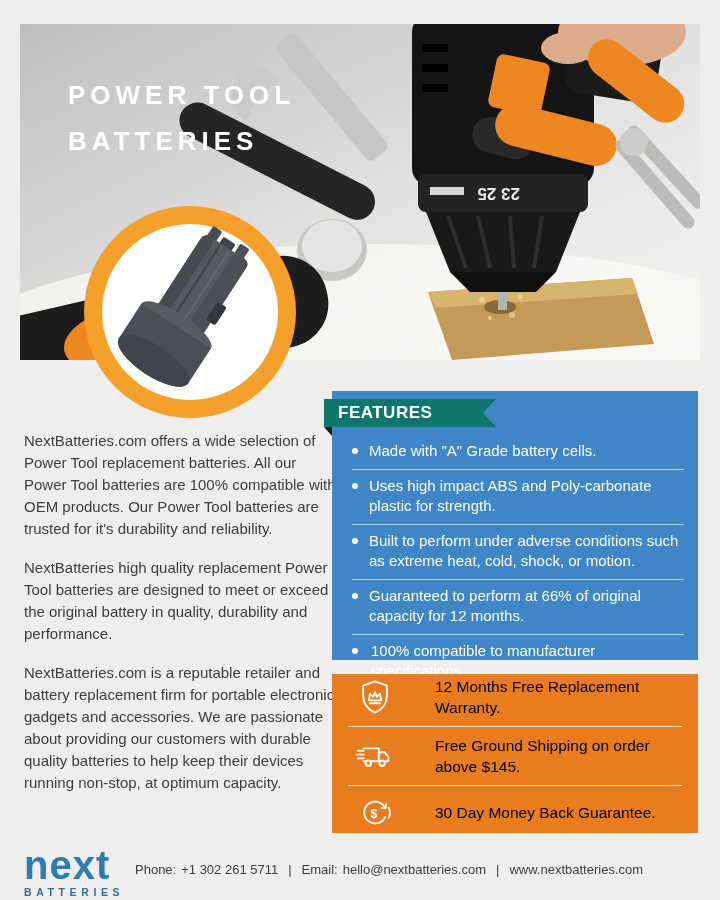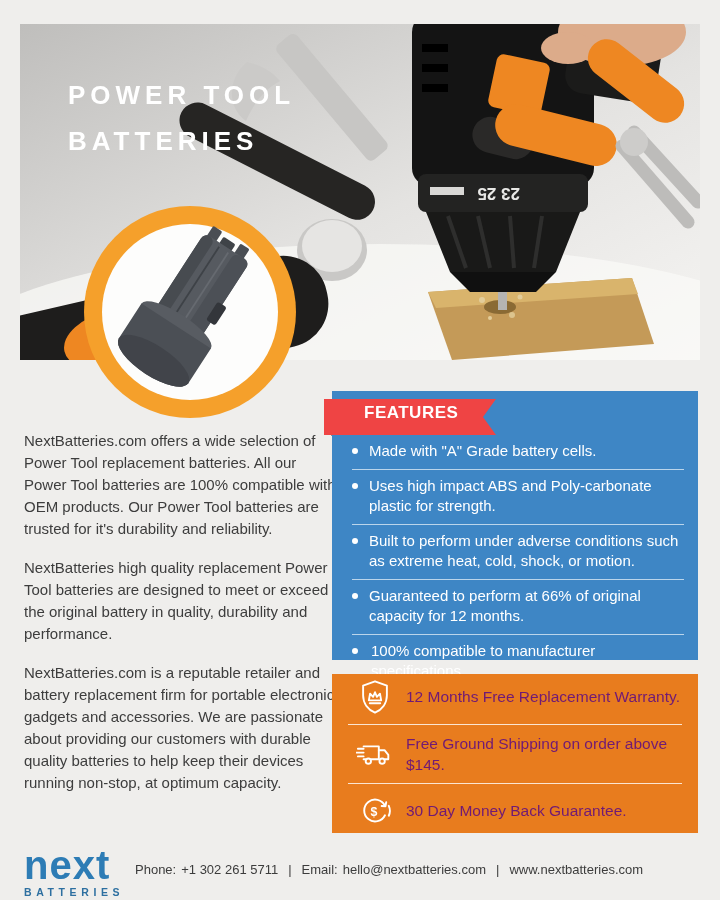--- a/index.html
+++ b/index.html
@@ -23,34 +23,34 @@
   
   .features-box{position:absolute;left:332px;top:391px;width:366px;height:269px;
                 background:#3e86c5;box-sizing:border-box;padding:44px 14px 0 20px;z-index:2;}
   .features-list{list-style:none;margin:0;padding:0;}
   .features-list li{display:flex;gap:11px;padding:6px 0 7px 0;
                     border-bottom:1px solid rgba(255,255,255,0.65);
                     color:#ffffff;font-size:15px;line-height:20.5px;}
   .features-list li:last-child{border-bottom:none;gap:13px;}
   .dot{flex:0 0 auto;width:6px;height:6px;border-radius:50%;background:#ffffff;margin-top:7px;}
 
-  .ribbon{position:absolute;left:324px;top:399px;width:172px;height:36px;background:#ef4444;
+  .ribbon{position:absolute;left:324px;top:399px;width:172px;height:28px;background:#0f766e;
           color:#ffffff;font-size:17px;font-weight:bold;letter-spacing:0.5px;line-height:28px;
-          padding-left:40px;box-sizing:border-box;z-index:5;
+          padding-left:14px;box-sizing:border-box;z-index:5;
           clip-path:polygon(0 0,100% 0,calc(100% - 13px) 50%,100% 100%,0 100%);}
   .ribbon-fold{position:absolute;left:324px;top:427px;width:8px;height:9px;background:#1a1a19;
                clip-path:polygon(0 0,100% 0,100% 100%);z-index:3;}
 
   
   .benefits-box{position:absolute;left:332px;top:674px;width:366px;height:159px;background:#e87c1e;
                 box-sizing:border-box;padding:2px 16px;display:flex;flex-direction:column;
                 justify-content:center;z-index:2;}
-  .benefit-row{display:flex;align-items:center;gap:12px;padding:8px 0 8px 8px;
+  .benefit-row{display:flex;align-items:center;gap:41px;padding:8px 0 8px 8px;
                border-bottom:1px solid rgba(255,255,255,0.8);
-               color:#701a75;font-size:15.5px;line-height:21px;}
+               color:#000000;font-size:15.5px;line-height:21px;}
   .benefit-row:last-child{border-bottom:none;}
   .benefit-icon{flex:0 0 38px;width:38px;height:38px;}
 
   
   .footer-logo{position:absolute;left:24px;top:846px;}
   .logo-top{color:#2d7cb5;font-size:40px;line-height:38px;font-weight:600;letter-spacing:1px;}
   .logo-bottom{color:#2d6fa0;font-size:10.5px;letter-spacing:4.6px;font-weight:bold;margin-top:2px;}
   .footer-contact{position:absolute;left:135px;top:862px;font-size:13px;color:#3c3c3c;white-space:nowrap;}
   .footer-contact .divider{margin:0 10px;}
   .footer-contact .lbl{margin-right:5px;}

